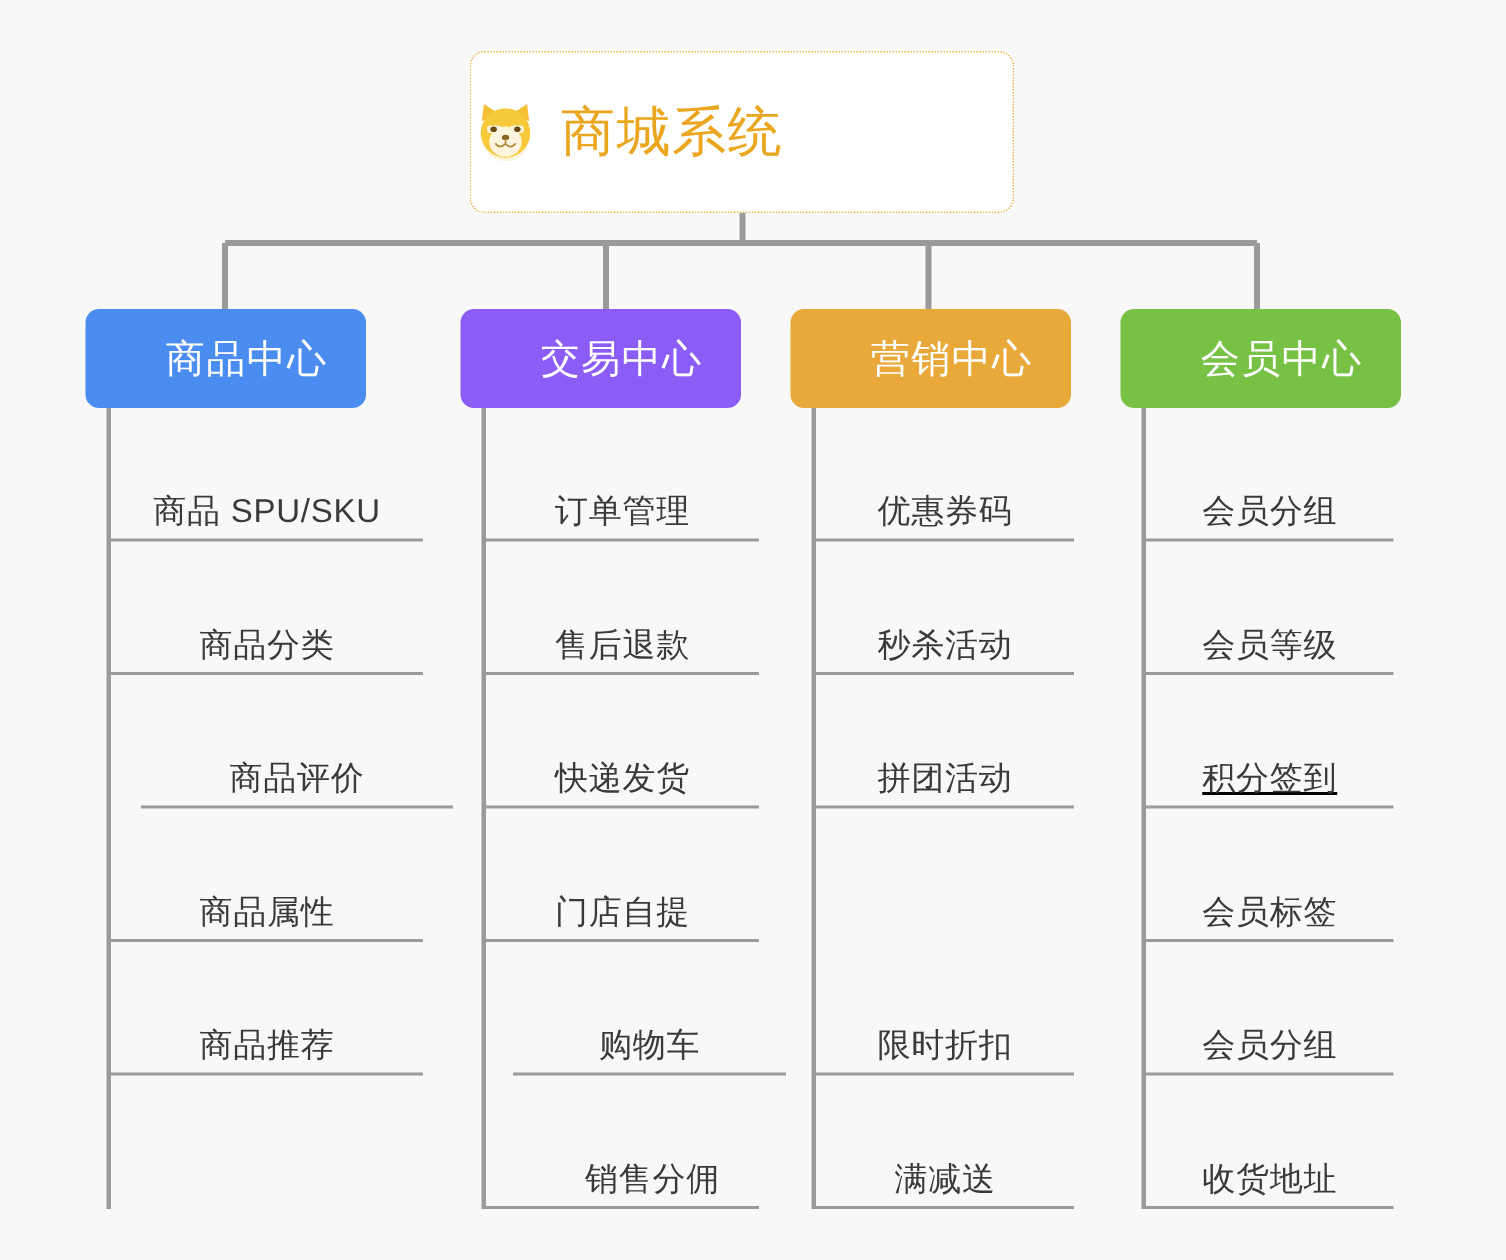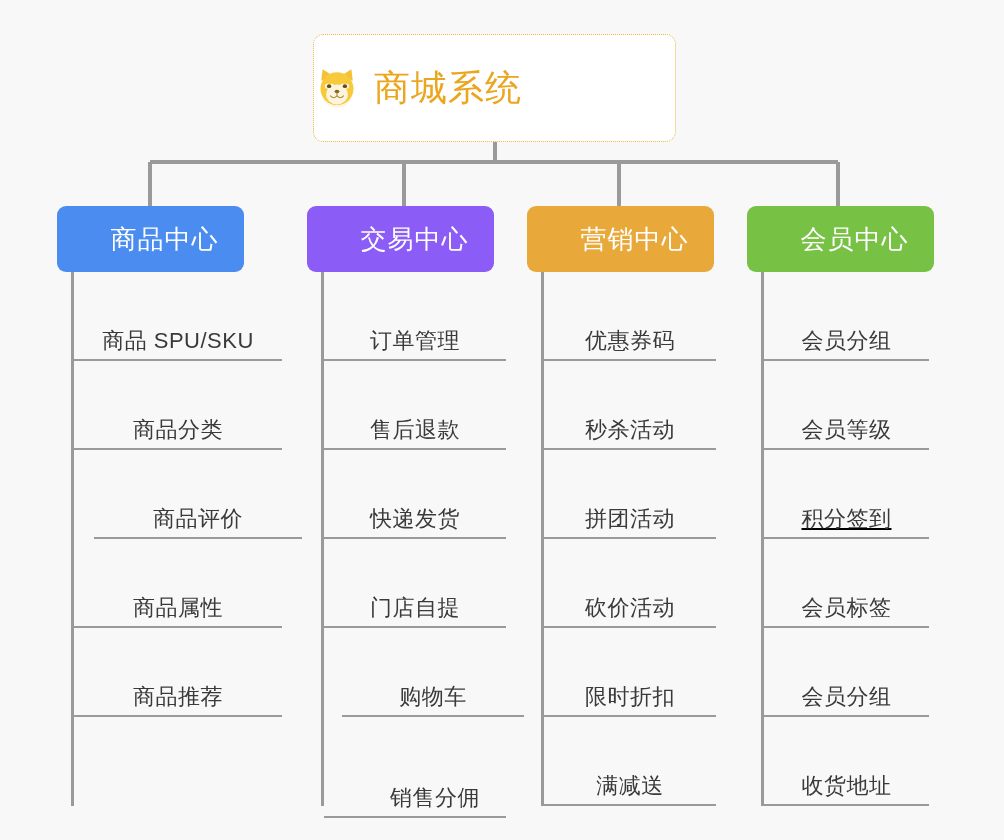--- a/index.html
+++ b/index.html
@@ -189,41 +189,38 @@
         </div>
         <div class="leaf-item" style="top: 178px; width: 182px;">
           <span class="leaf-label">快递发货</span>
         </div>
         <div class="leaf-item" style="top: 267px; width: 182px;">
           <span class="leaf-label">门店自提</span>
         </div>
         <div class="leaf-item" style="top: 356px; width: 182px; margin-left: 18px;">
           <span class="leaf-label">购物车</span>
         </div>
-        <div class="leaf-item" style="top: 457px; width: 182px; padding-left: 40px;">
+        <div class="leaf-item" style="top: 445px; width: 182px; padding-left: 40px;">
           <span class="leaf-label">销售分佣</span>
         </div>
       </div>
       <div class="cat-box" style="left: 527px; background: rgb(233, 169, 58);">
         <div class="cat-label">营销中心</div>
       </div>
       <div class="leaf-col" style="left: 541px; width: 175px; height: 534px;">
         <div class="leaf-spine" style="height: 534px;"></div>
         <div class="leaf-item" style="top: 0px; width: 172px;">
           <span class="leaf-label">优惠券码</span>
         </div>
         <div class="leaf-item" style="top: 89px; width: 172px;">
           <span class="leaf-label">秒杀活动</span>
         </div>
         <div class="leaf-item" style="top: 178px; width: 172px;">
           <span class="leaf-label">拼团活动</span>
         </div>
-        <div class="leaf-item" style="top: 267px; width: 172px;">
-          <span class="leaf-label">砍价活动</span>
-        </div>
         <div class="leaf-item" style="top: 356px; width: 172px;">
           <span class="leaf-label">限时折扣</span>
         </div>
         <div class="leaf-item" style="top: 445px; width: 172px;">
           <span class="leaf-label">满减送</span>
         </div>
       </div>
       <div class="cat-box" style="left: 747px; background: rgb(119, 193, 69); text-align: right;">
         <div class="cat-label">会员中心</div>
       </div>

